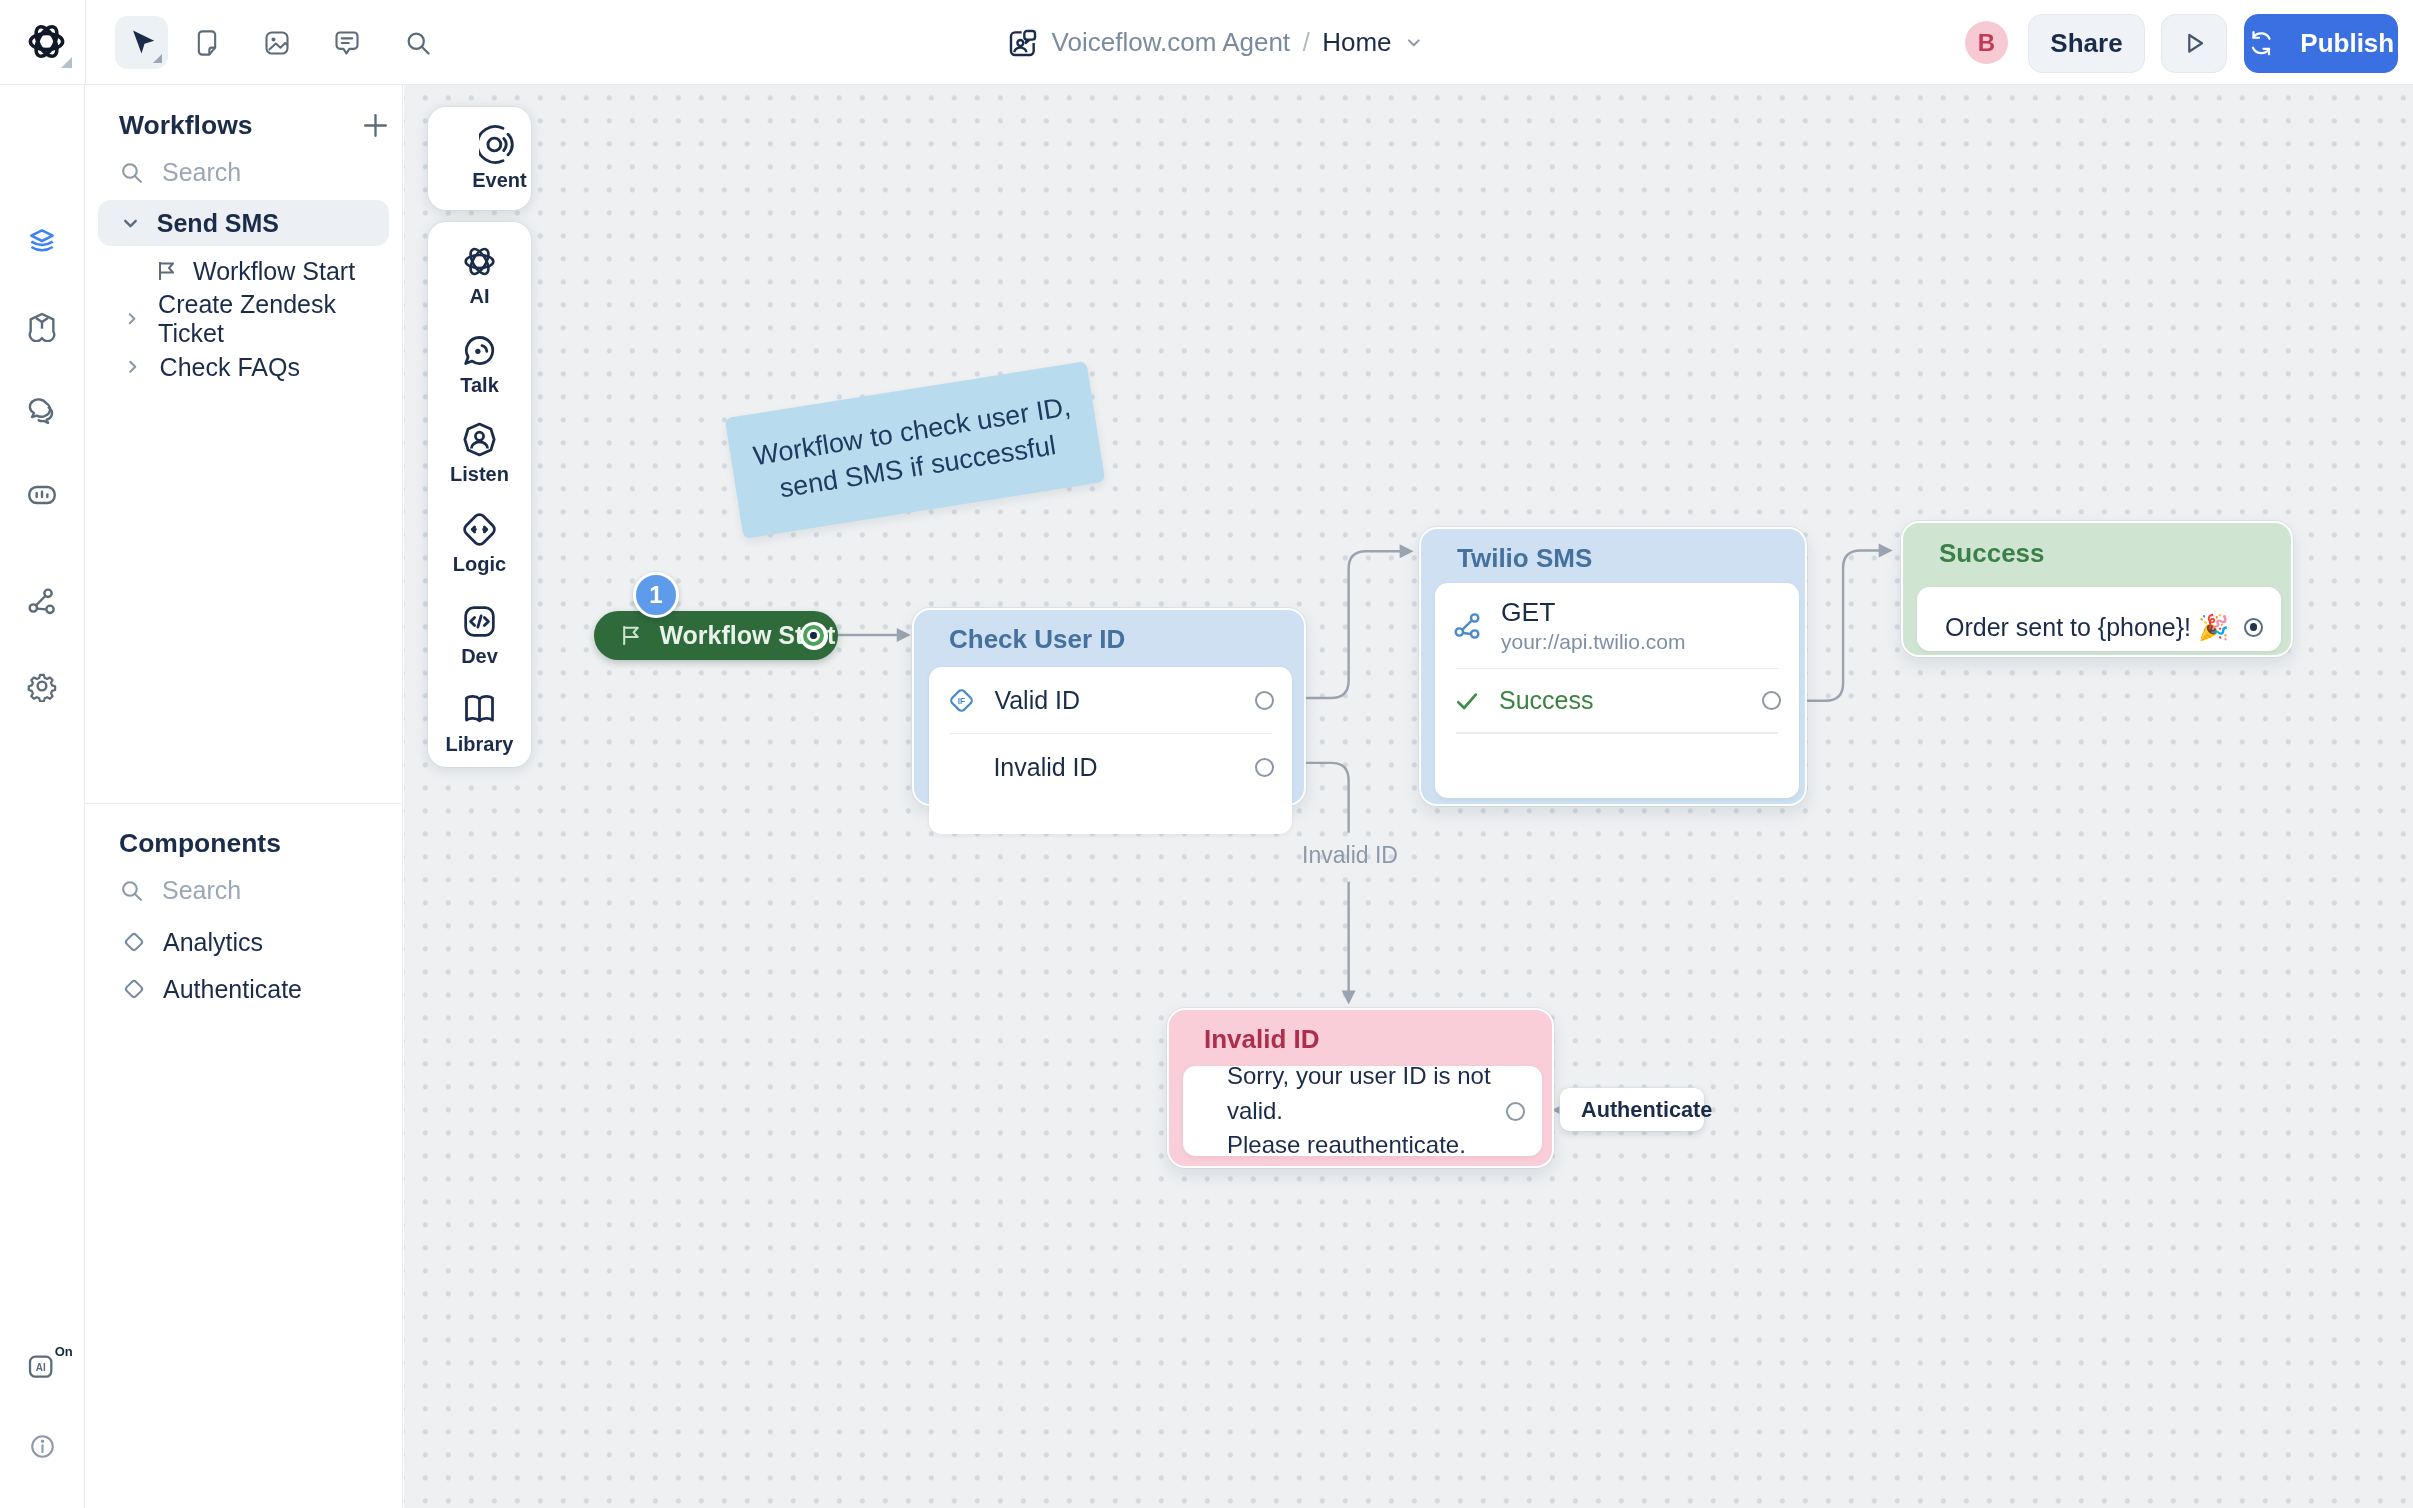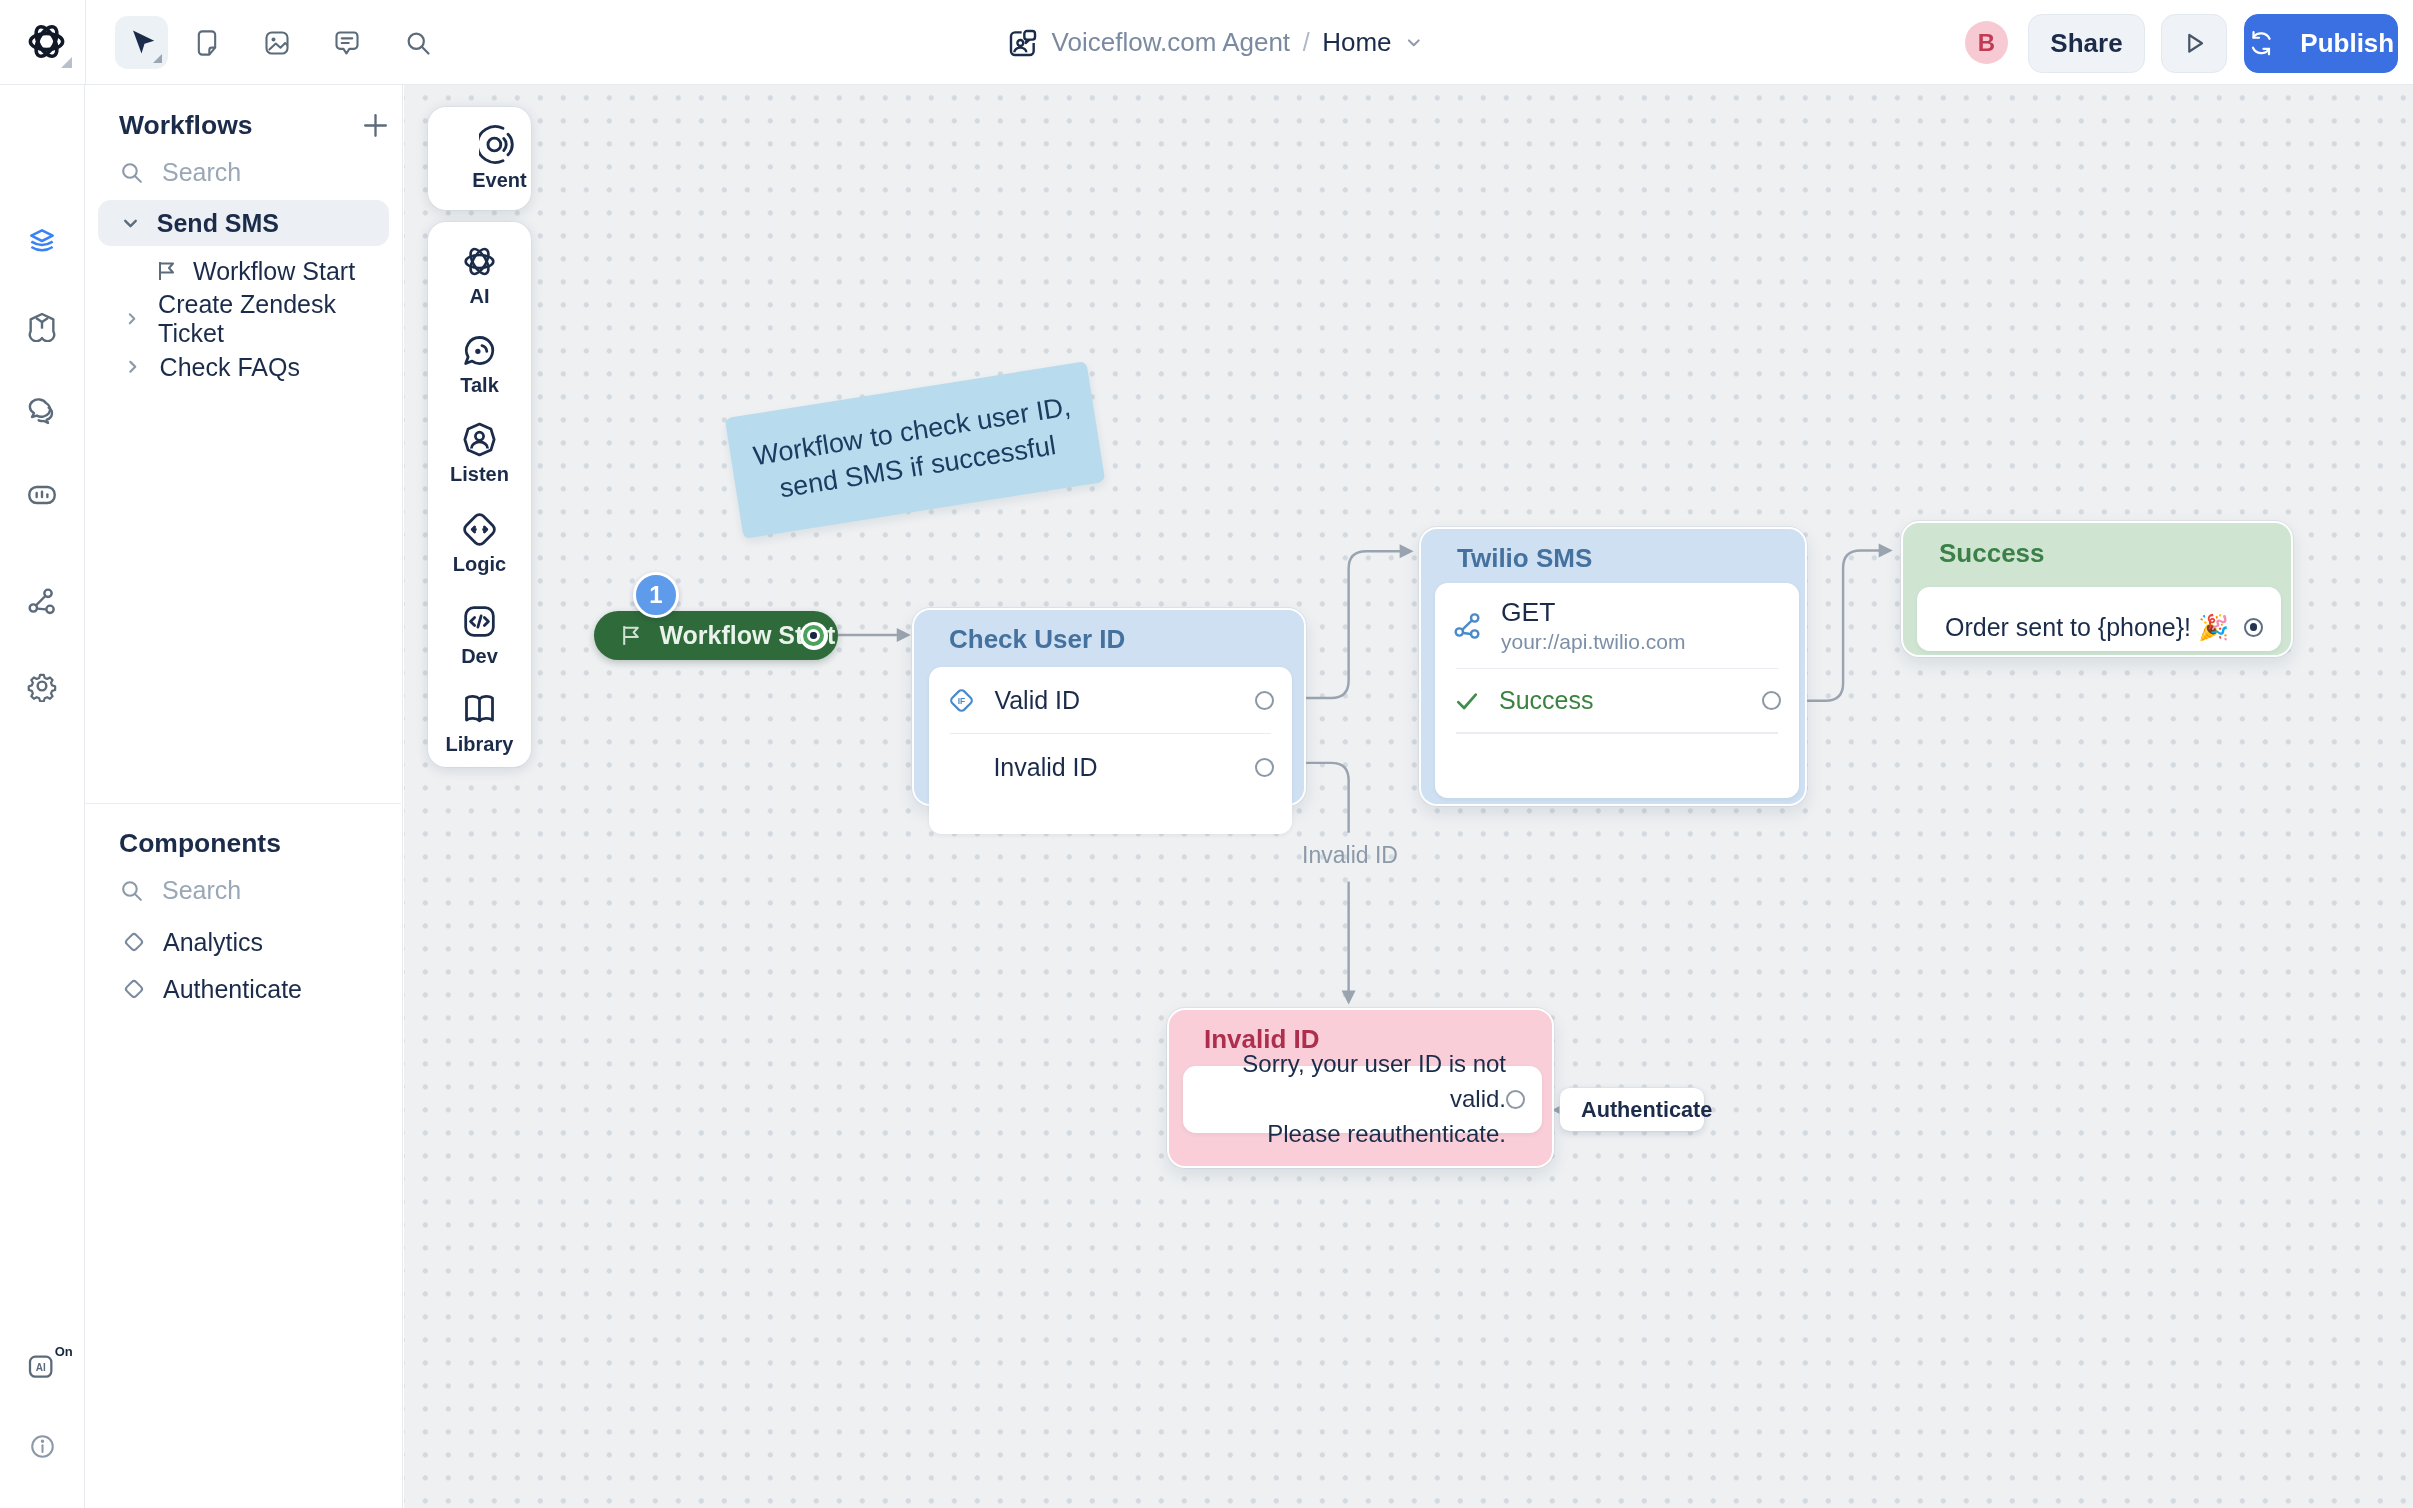--- a/index.html
+++ b/index.html
@@ -230,21 +230,21 @@
 <div class="abs node" style="left:1901px; top:521px; width:392px; height:136px; background:#CFE5D2;">
   <div class="node-header abs" style="left:36px; top:15.4px; color:#3B8048;">Success</div>
   <div class="inner-card row" style="left:14px; top:64px; width:364px; height:64px; padding:16px 18px 0 28px;">
     <span class="row-label">Order sent to {phone}! 🎉</span>
     <div class="port dot" style="margin-left:auto;"></div>
   </div>
 </div>
 
 <div class="abs node" style="left:1167px; top:1008px; width:387px; height:160px; background:#F9CED8;">
   <div class="node-header abs" style="left:35px; top:14px; color:#AD2E4D;">Invalid ID</div>
-  <div class="inner-card row" style="left:14px; top:56px; width:359px; height:67px; padding:0 17px 0 44px;text-align:right;">
+  <div class="inner-card row" style="left:14px; top:56px; width:359px; height:90px; padding:0 17px 0 44px;">
     <div style="font-size:24px; color:#1B2B4A; line-height:1.45;">
       <div>Sorry, your user ID is not valid.</div>
       <div>Please reauthenticate.</div>
     </div>
     <div class="port" style="margin-left:auto;"></div>
   </div>
 </div>
 
 <div class="abs chip">
   <svg width="24" height="24" viewBox="0 0 48 48" fill="none" stroke="#5E7190" stroke-width="4" stroke-linecap="round" stroke-linejoin="round">

